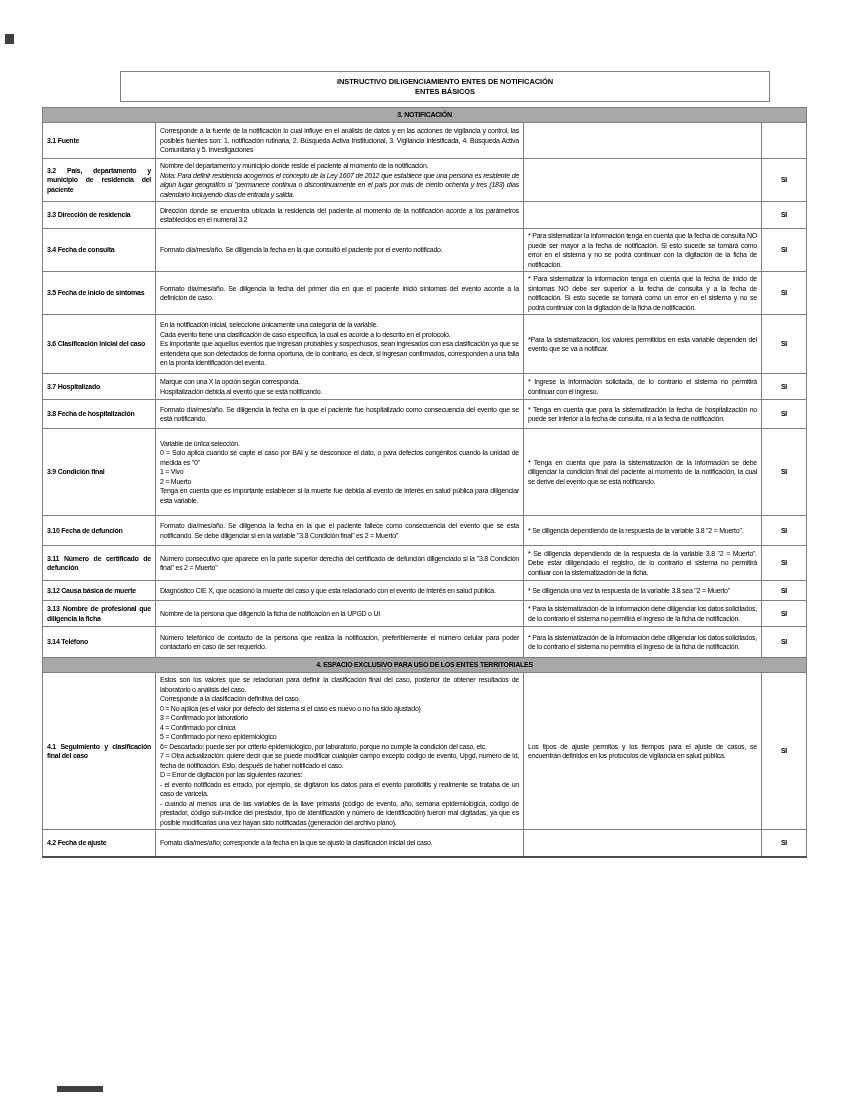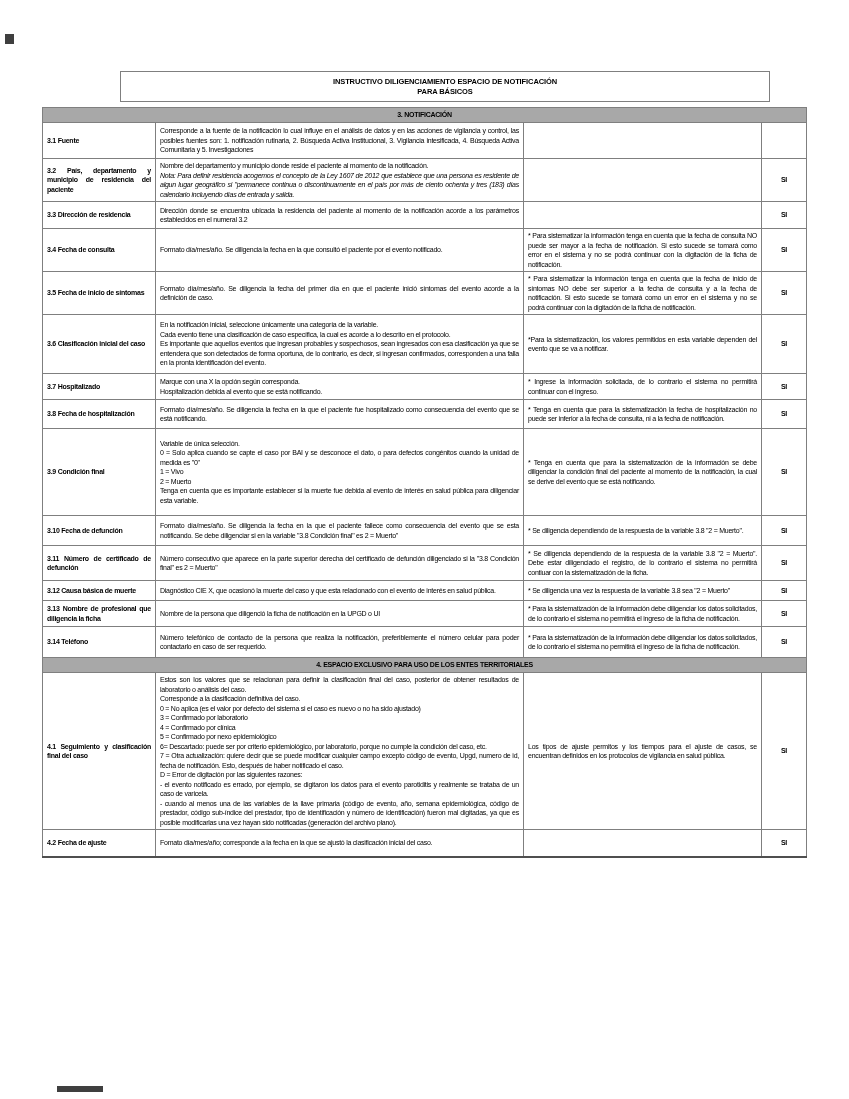--- a/index.html
+++ b/index.html
@@ -27,22 +27,22 @@
   td.note-cell { text-align:justify; }
   td.si-cell { font-weight:bold; text-align:center; }
 </style>
 </head>
 <body>
 
 <div class="page">
   <div class="mark-topleft"></div>
 
   <div class="title-box">
-    <div>INSTRUCTIVO DILIGENCIAMIENTO ESPACIO DE NOTIFICACIÓN</div>
-    <div>PARA BÁSICOS</div>
+    <div>INSTRUCTIVO DILIGENCIAMIENTO ENTES DE NOTIFICACIÓN</div>
+    <div>ENTES BÁSICOS</div>
   </div>
 
   <table class="main">
     <colgroup>
       <col style="width:113px">
       <col style="width:368px">
       <col style="width:238px">
       <col style="width:45px">
     </colgroup>
     <tbody id="table-body">

